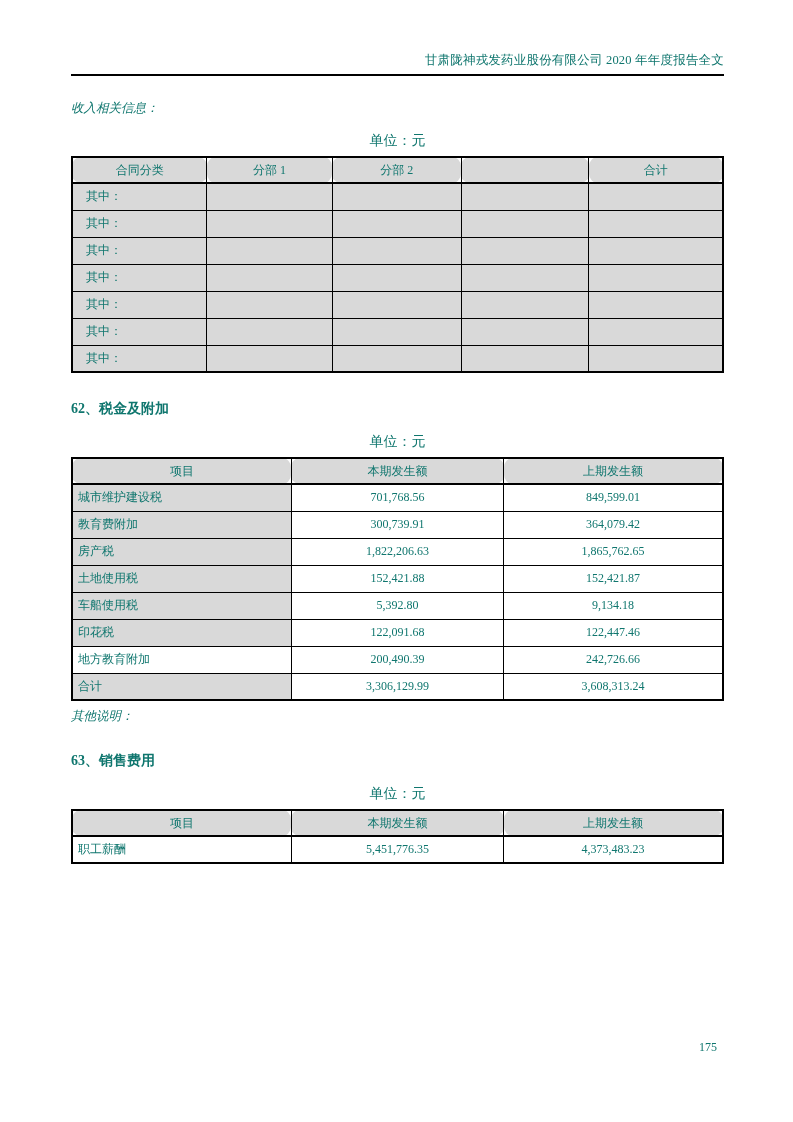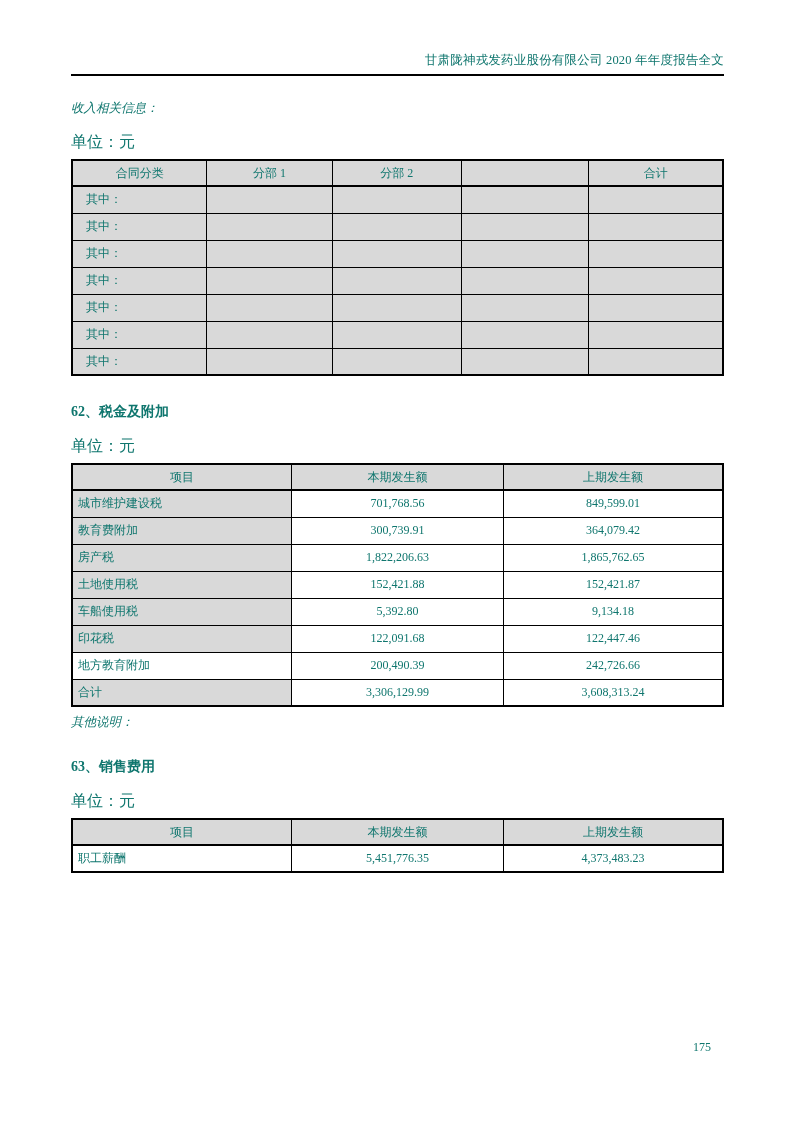--- a/index.html
+++ b/index.html
@@ -25,22 +25,22 @@
   }
   .doc-header-rule {
     margin-top: 5px;
     border-bottom: 2px solid #000;
     height: 0;
   }
 
   .body-line { font-size: 12.5px; line-height: 17px; font-style: italic; }
   .intro-line { margin-top: 24px; }
   .unit-line {
-    text-align: left;
-    font-size: 16px;
+    text-align: center;
+    font-size: 14px;
     margin-top: 15px;
   }
 
   table.tbl {
     width: 100%;
     border-collapse: collapse;
     table-layout: fixed;
     border: 2px solid #000;
     margin-top: 6px;
   }
@@ -52,20 +52,21 @@
     padding: 0 5px;
     overflow: hidden;
     white-space: nowrap;
     vertical-align: middle;
   }
   table.tbl thead th {
     background: #d9d9d9;
     text-align: center;
     border-bottom: 2px solid #000;
     height: 26px;
+    border-radius: 9px;
   }
   .shade { background: #d9d9d9; }
   .num { text-align: center; }
   .item { text-align: left; }
   .indent { padding-left: 13px !important; }
 
   .notes { margin-top: 11px; }
   .notes .note-line { margin-bottom: 7px; }
   .para {
     font-size: 12.5px;
@@ -77,21 +78,21 @@
   .section-heading {
     font-size: 14px;
     font-weight: bold;
     margin-top: 27px;
   }
   .tbl-footnote { margin-top: 7px; }
 
   .page-number {
     position: absolute;
     top: 1040px;
-    right: 82px;
+    right: 76px;
     font-size: 12px;
   }
 </style>
 </head>
 <body>
 
 <div class="page">
 
   <div class="content doc-header">
     <div class="doc-header-text">甘肃陇神戎发药业股份有限公司 2020 年年度报告全文</div>

